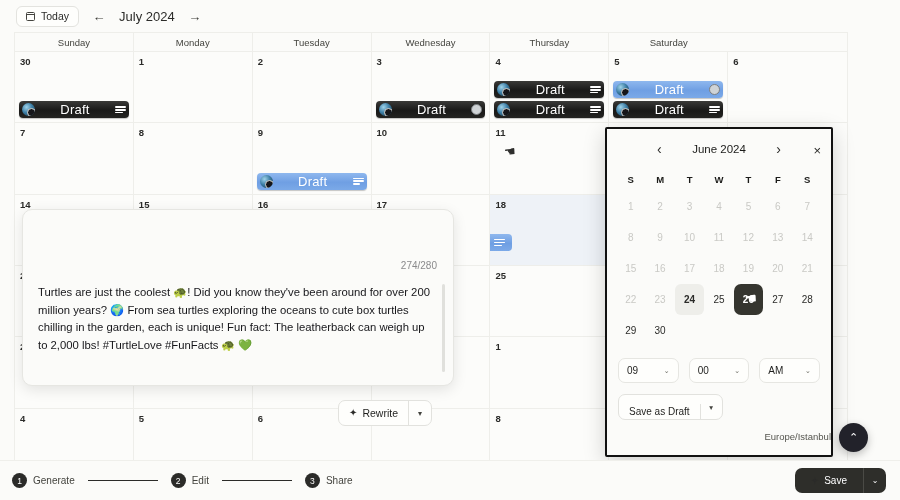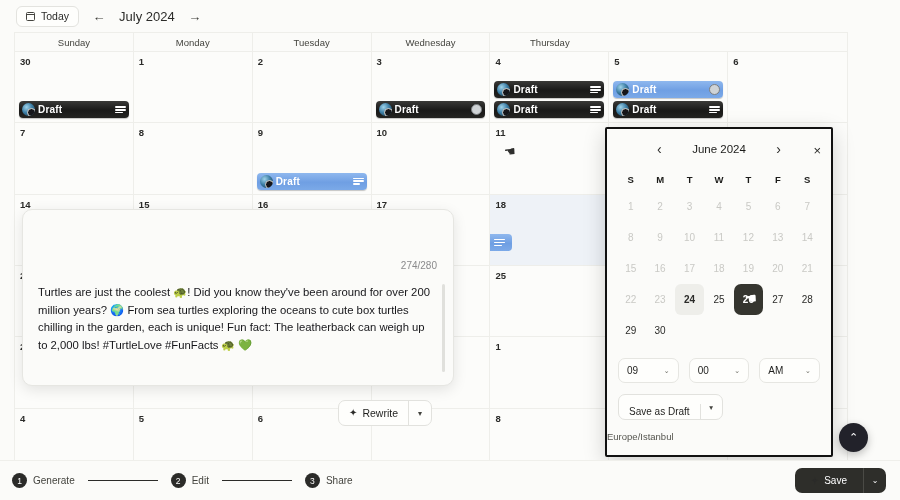--- a/index.html
+++ b/index.html
@@ -66,22 +66,22 @@
   }
   .pill .av {
     width: 13px; height: 13px; border-radius: 50%; flex: 0 0 auto;
     background: radial-gradient(circle at 35% 32%, #9fd3ea 0%, #3e7fa6 45%, #12303f 100%);
     position: relative; overflow: hidden;
   }
   .pill .av:after {
     content:""; position:absolute; right:-1px; bottom:-1px; width:7px; height:7px;
     border-radius:50%; background:#16161a; border:1.2px solid #d9d9d5;
   }
-  .pill .lbl { flex: 1 1 auto; text-align: left; font-size: 10px;
-               font-weight: bold; color: #ffffff; letter-spacing: .2px; }
+  .pill .lbl { flex: 1 1 auto; text-align: center; font-size: 13px;
+               font-weight: normal; color: #ffffff; letter-spacing: .2px; }
   .pill .mnu { width: 11px; height: 11px; flex: 0 0 auto; display:flex;
                flex-direction:column; justify-content:center; gap:1.5px; }
   .pill .mnu i { display:block; height:1.4px; background:#ffffff; border-radius:1px; }
   .pill .mnu i:nth-child(1){ width:100%; }
   .pill .mnu i:nth-child(2){ width:100%; }
   .pill .mnu i:nth-child(3){ width:70%; }
   .pill.blue .mnu i { background:#ffffff; }
   .pill .circ { width:11px; height:11px; border-radius:50%; flex:0 0 auto;
                 background:#cfd3d6; border:1.5px solid #7b7f82; }
 
@@ -182,21 +182,21 @@
 
   .dp-actions { display:flex; gap: 11px; padding: 11px 11px 0 11px; }
   .sad-wrap { display:flex; height: 26px; border:1px solid #e2e2de; border-radius:7px;
               background:#fefefc; overflow:hidden; }
   .sad-main { display:flex; align-items:center; padding: 0 10px; font-size: 10px;
               color:#1f1f1d; border-right: 1px solid #e2e2de; margin-top: 9px; }
   .sad-caret { width: 21px; display:flex; align-items:center; justify-content:center;
                font-size: 7.5px; color:#44443f; }
   .sched-btn { height: 26px; padding: 0 14px; background:#2e2e2a; color:#fff;
                border-radius:7px; font-size: 10px; display:flex; align-items:center; }
-  .dp-tz { text-align:left; font-size: 9.5px; color:#55554f; padding-top: 11px; }
+  .dp-tz { text-align:right; font-size: 9.5px; color:#55554f; padding-top: 11px; }
 
   
   .bottom {
     position: absolute; left: 0; bottom: 0; width: 900px; height: 40px;
     background: #fbfbf9; border-top: 1px solid #efefeb;
     display: flex; align-items: center;
   }
   .stepper { display:flex; align-items:center; gap: 9px; padding-left: 12px; }
   .step { display:flex; align-items:center; gap: 6px; }
   .step-num { width: 15px; height: 15px; border-radius:50%; background:#2b2b29;
@@ -235,20 +235,21 @@
     <div class="month-label">July 2024</div>
     <div class="nav-arrow">→</div>
   </div>
 
   <div class="cal-head" id="cal-head">
       <div>Sunday</div>
       <div>Monday</div>
       <div>Tuesday</div>
       <div>Wednesday</div>
       <div>Thursday</div>
+      <div>Saturday</div>
     </div>
 
   <div class="cal-grid" id="cal-grid">
       <div class="cell">
         <div class="daynum">30</div>
         <div class="events">
           <div class="pill">
             <span class="av"></span>
             <span class="lbl">Draft</span>
             <span class="mnu">

